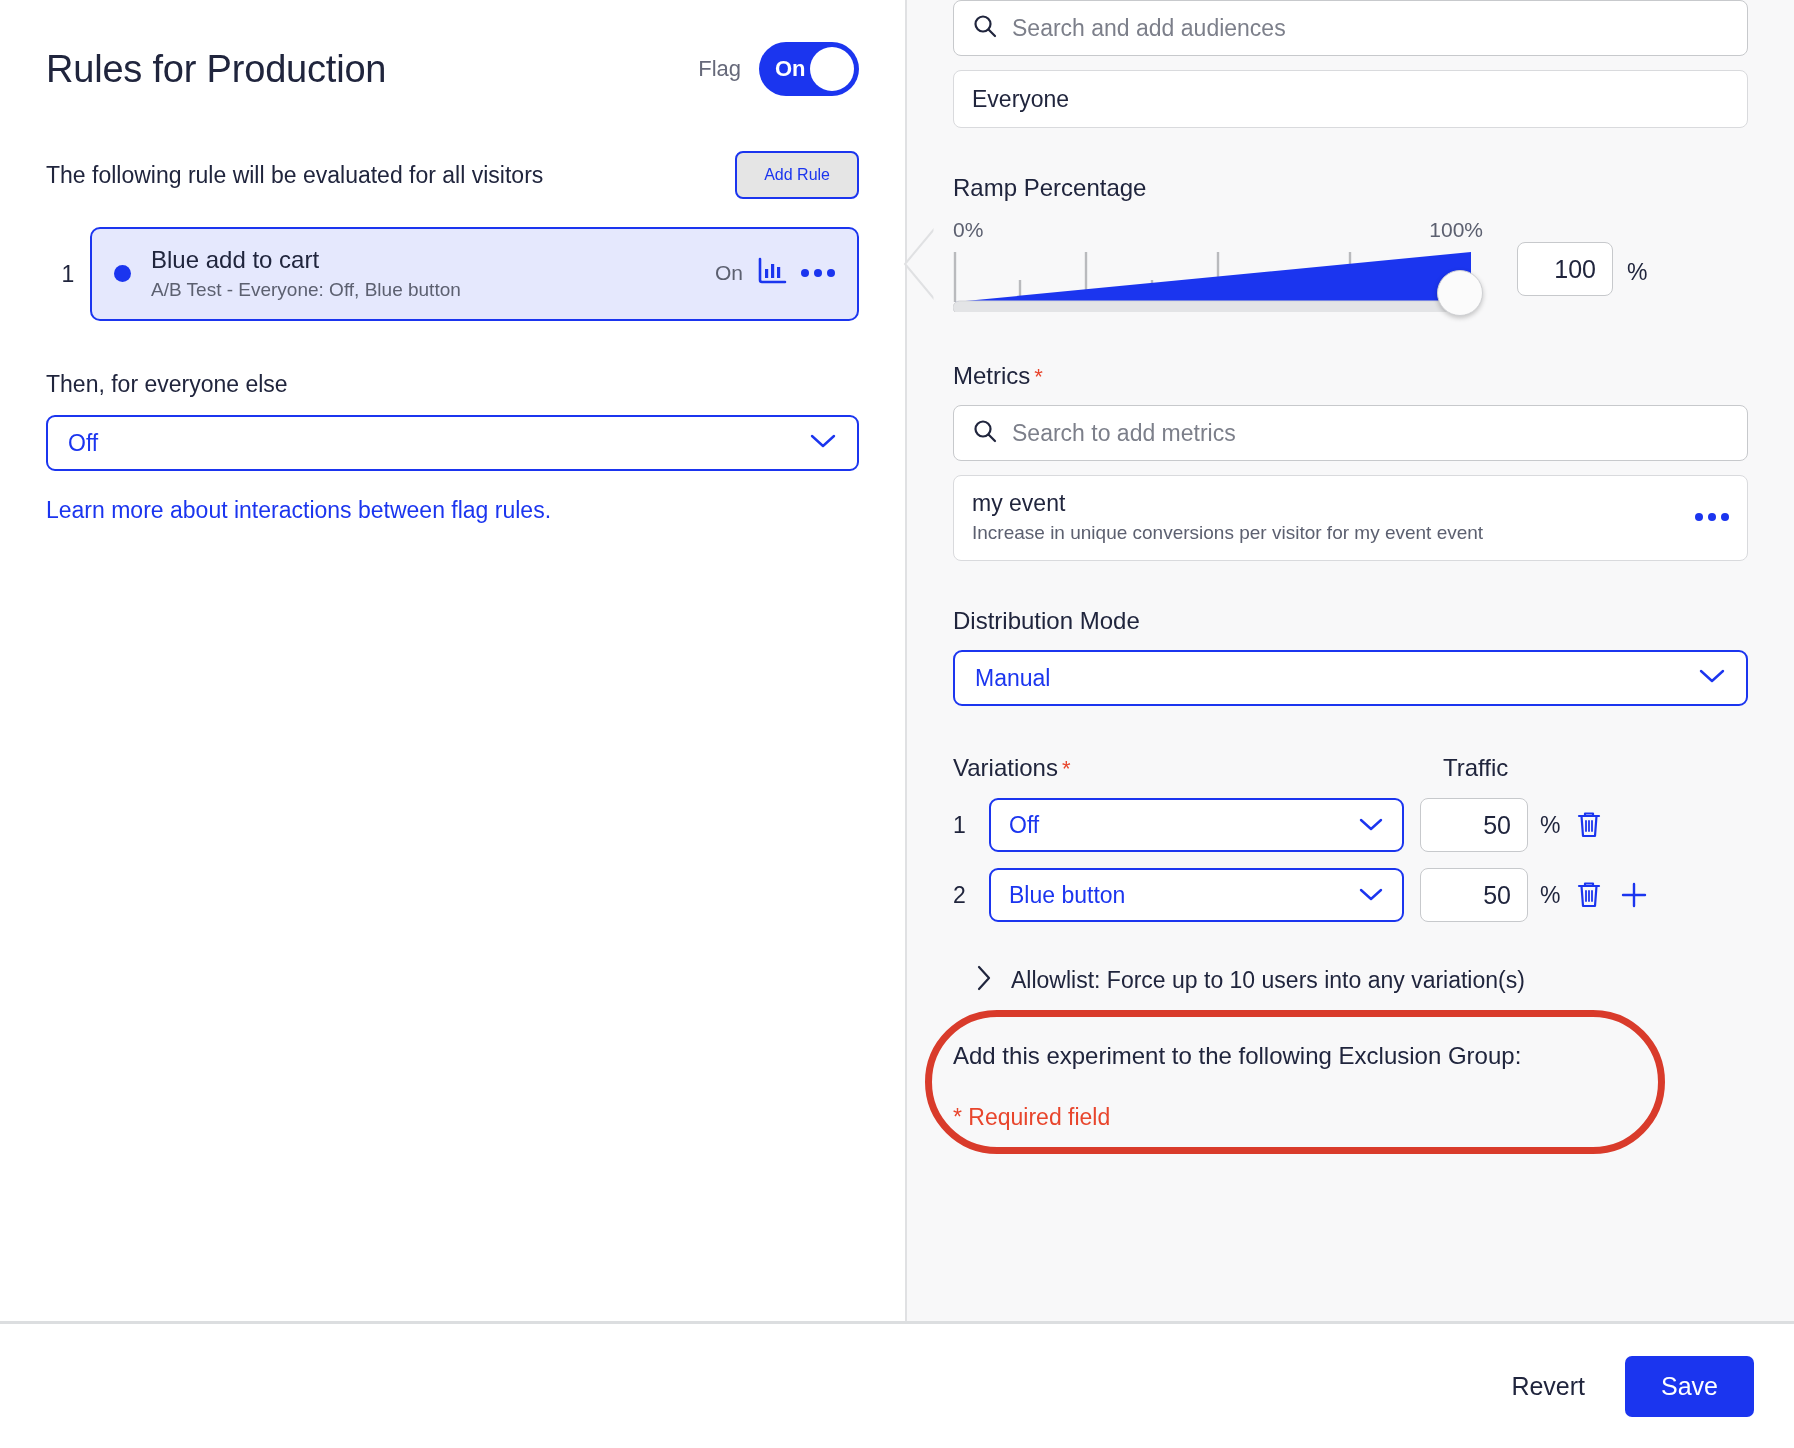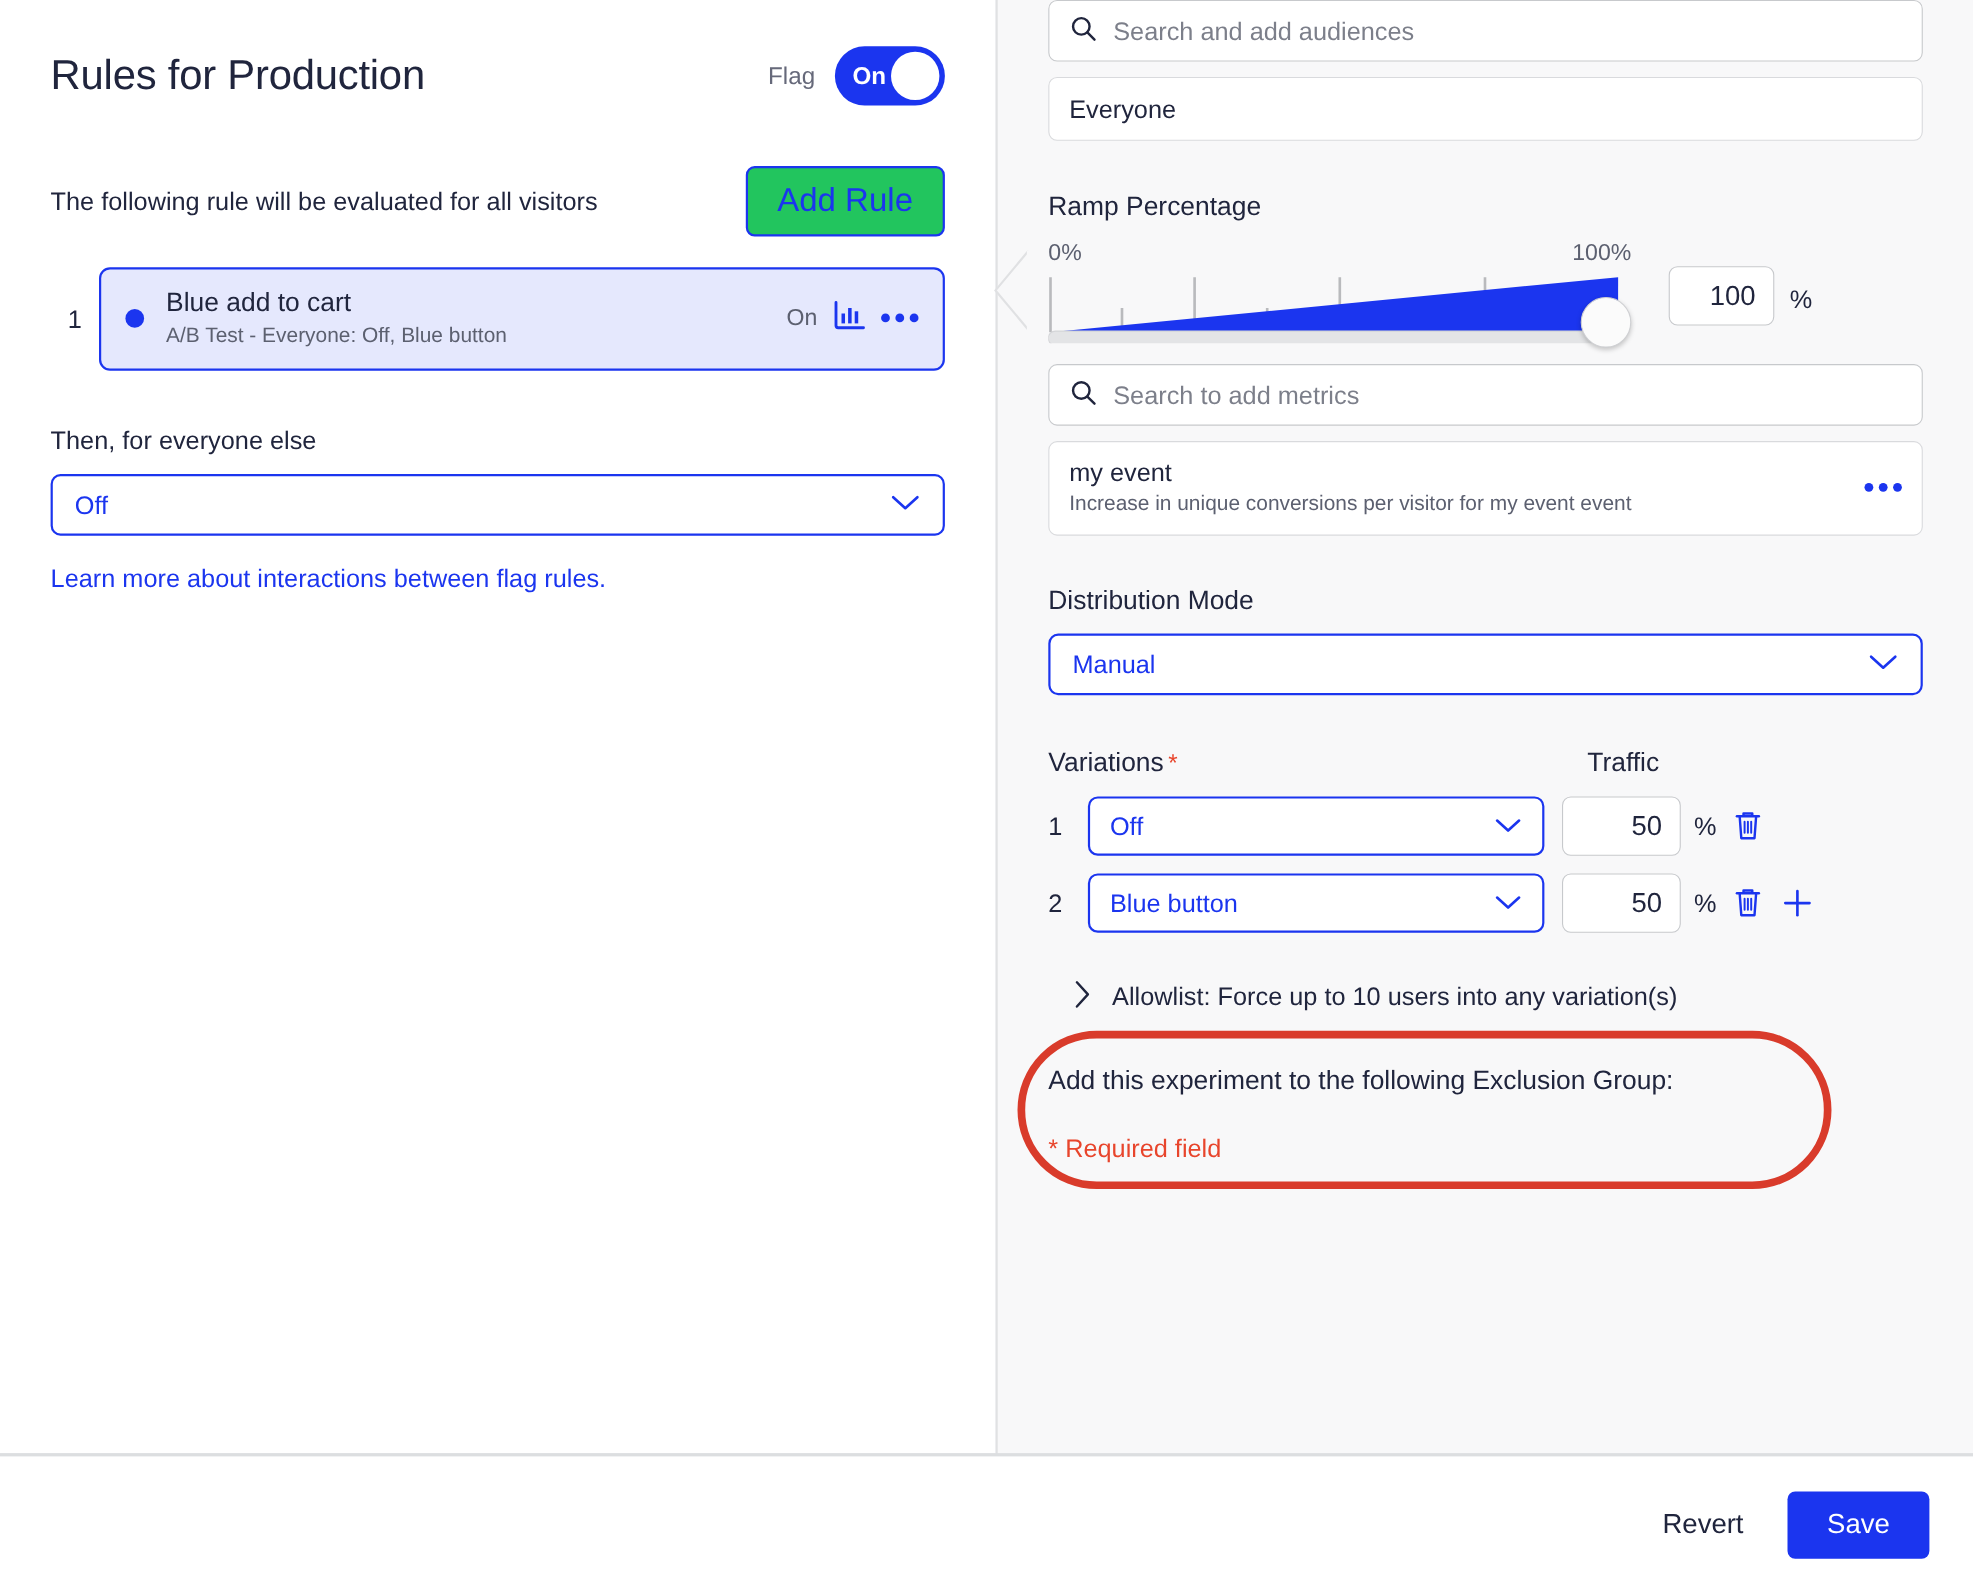--- a/index.html
+++ b/index.html
@@ -45,22 +45,22 @@
     width: 44px; height: 44px; border-radius: 50%; background: #ffffff;
   }
 
   .rule-intro-row {
     display: flex; align-items: center; justify-content: space-between;
     margin-top: 55px;
     gap: 39px;
   }
   .rule-intro-text { font-size: 23px; color: #20253d; }
   .add-rule-btn {
-    border: 2px solid #1b35ef; border-radius: 8px; background: #22c55e;
-    color: #1b35ef; font-size: 30px; padding: 13px 27px; cursor: pointer;
+    border: 2px solid #1b35ef; border-radius: 8px; background: #e5e5e5;
+    color: #1b35ef; font-size: 16px; padding: 13px 27px; cursor: pointer;
     font-family: inherit;
   }
 
   .rule-row { display: flex; align-items: center; margin-top: 28px; }
   .rule-index { width: 44px; font-size: 23px; color: #20253d; text-align: center; }
   .rule-card {
     flex: 1; border: 2px solid #1b35ef; border-radius: 10px;
     background: #e5e8fd; padding: 16px 22px 18px 22px;
     display: flex; align-items: center; cursor: pointer;
     position: relative;
@@ -323,20 +323,23 @@
               <path d="M2 56 L518 6 L518 56 Z" fill="#1b35ef"></path>
 
               <rect x="0" y="55" width="520" height="13" rx="6.5" fill="#e3e4e6" stroke="#d4d5d8" stroke-width="1"></rect>
             </svg>
             <div class="slider-knob"></div>
           </div>
           <div class="ramp-input">100</div>
           <div class="ramp-pct">%</div>
         </div>
 
+        <div class="section-label">
+          <span>Metrics</span><span class="req-star">*</span>
+        </div>
 
         <div class="field-box search-box" style="margin-top:15px;">
           <span>
             <svg width="26" height="26" viewBox="0 0 26 26">
               <circle cx="11" cy="11" r="7.5" fill="none" stroke="#20253d" stroke-width="2.2"></circle>
               <line x1="16.5" y1="16.5" x2="23" y2="23" stroke="#20253d" stroke-width="2.2" stroke-linecap="round"></line>
             </svg>
           </span>
           <span class="search-ph">Search to add metrics</span>
         </div>

